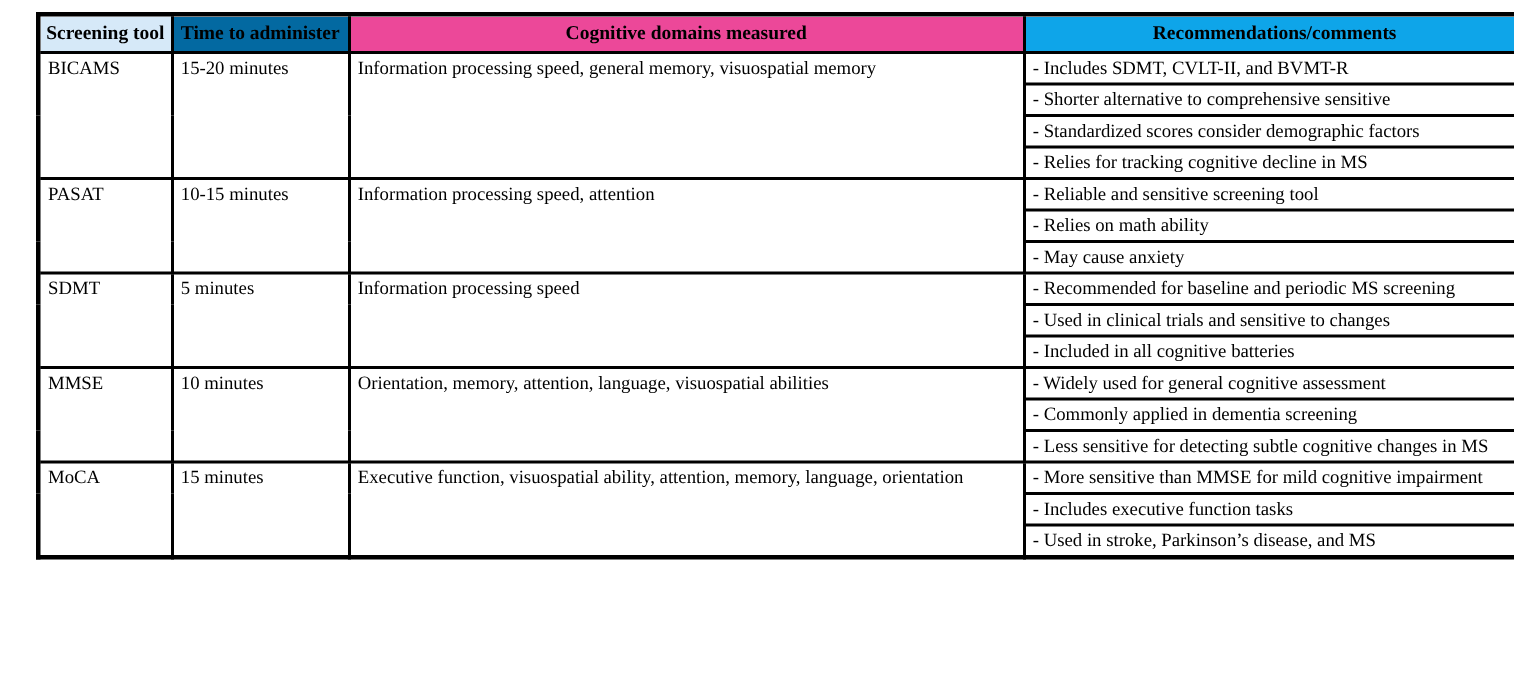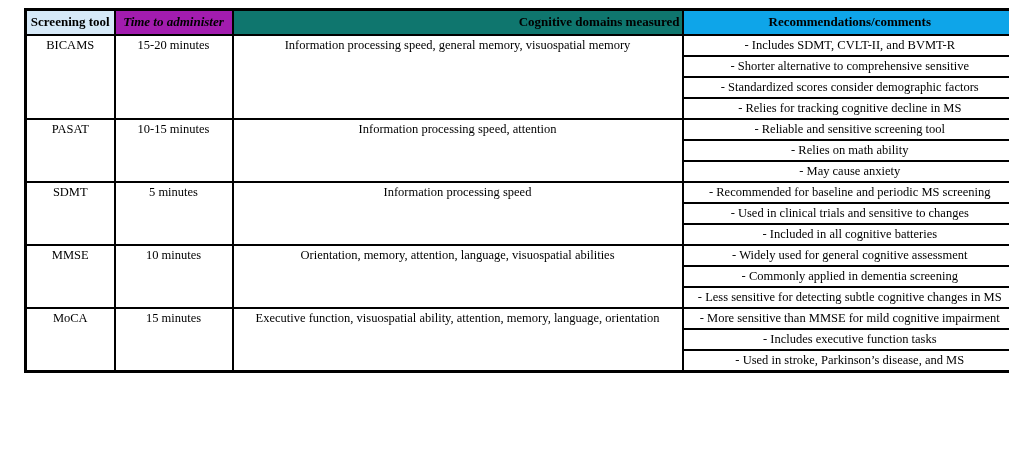--- a/index.html
+++ b/index.html
@@ -33,21 +33,21 @@
     background: #d6e9f8;
     font-size: 13px;
     font-weight: bold;
     text-align: center;
     height: 25px;
     white-space: nowrap;
     padding: 2px 2px;
   }
   table.screening td {
     font-size: 12.5px;
-    text-align: center;
+    text-align: left;
     vertical-align: top;
     background: #ffffff;
   }
   td.span-cell {
     vertical-align: top;
     white-space: nowrap;
   }
   td.rec-cell {
     height: 14px;
     vertical-align: middle;
@@ -61,22 +61,22 @@
   <table class="screening">
     <colgroup>
       <col style="width:89px">
       <col style="width:118px">
       <col style="width:450px">
       <col style="width:335px">
     </colgroup>
     <thead>
       <tr>
         <th style="background: rgb(214, 233, 248);">Screening tool</th>
-        <th style="background: #a21caf; font-style: italic;">Time to administer</th>
-        <th style="background: #0f766e; text-align: right;">Cognitive domains measured</th>
+        <th style="background: #0369a1;">Time to administer</th>
+        <th style="background: #ec4899;">Cognitive domains measured</th>
         <th style="background: #0ea5e9;">Recommendations/comments</th>
       </tr>
     </thead>
     <tbody>
 
       <tr>
         <td class="span-cell" rowspan="4">BICAMS</td>
         <td class="span-cell" rowspan="4">15-20 minutes</td>
         <td class="span-cell" rowspan="4">Information processing speed, general memory, visuospatial memory</td>
         <td class="rec-cell">- Includes SDMT, CVLT-II, and BVMT-R</td>

